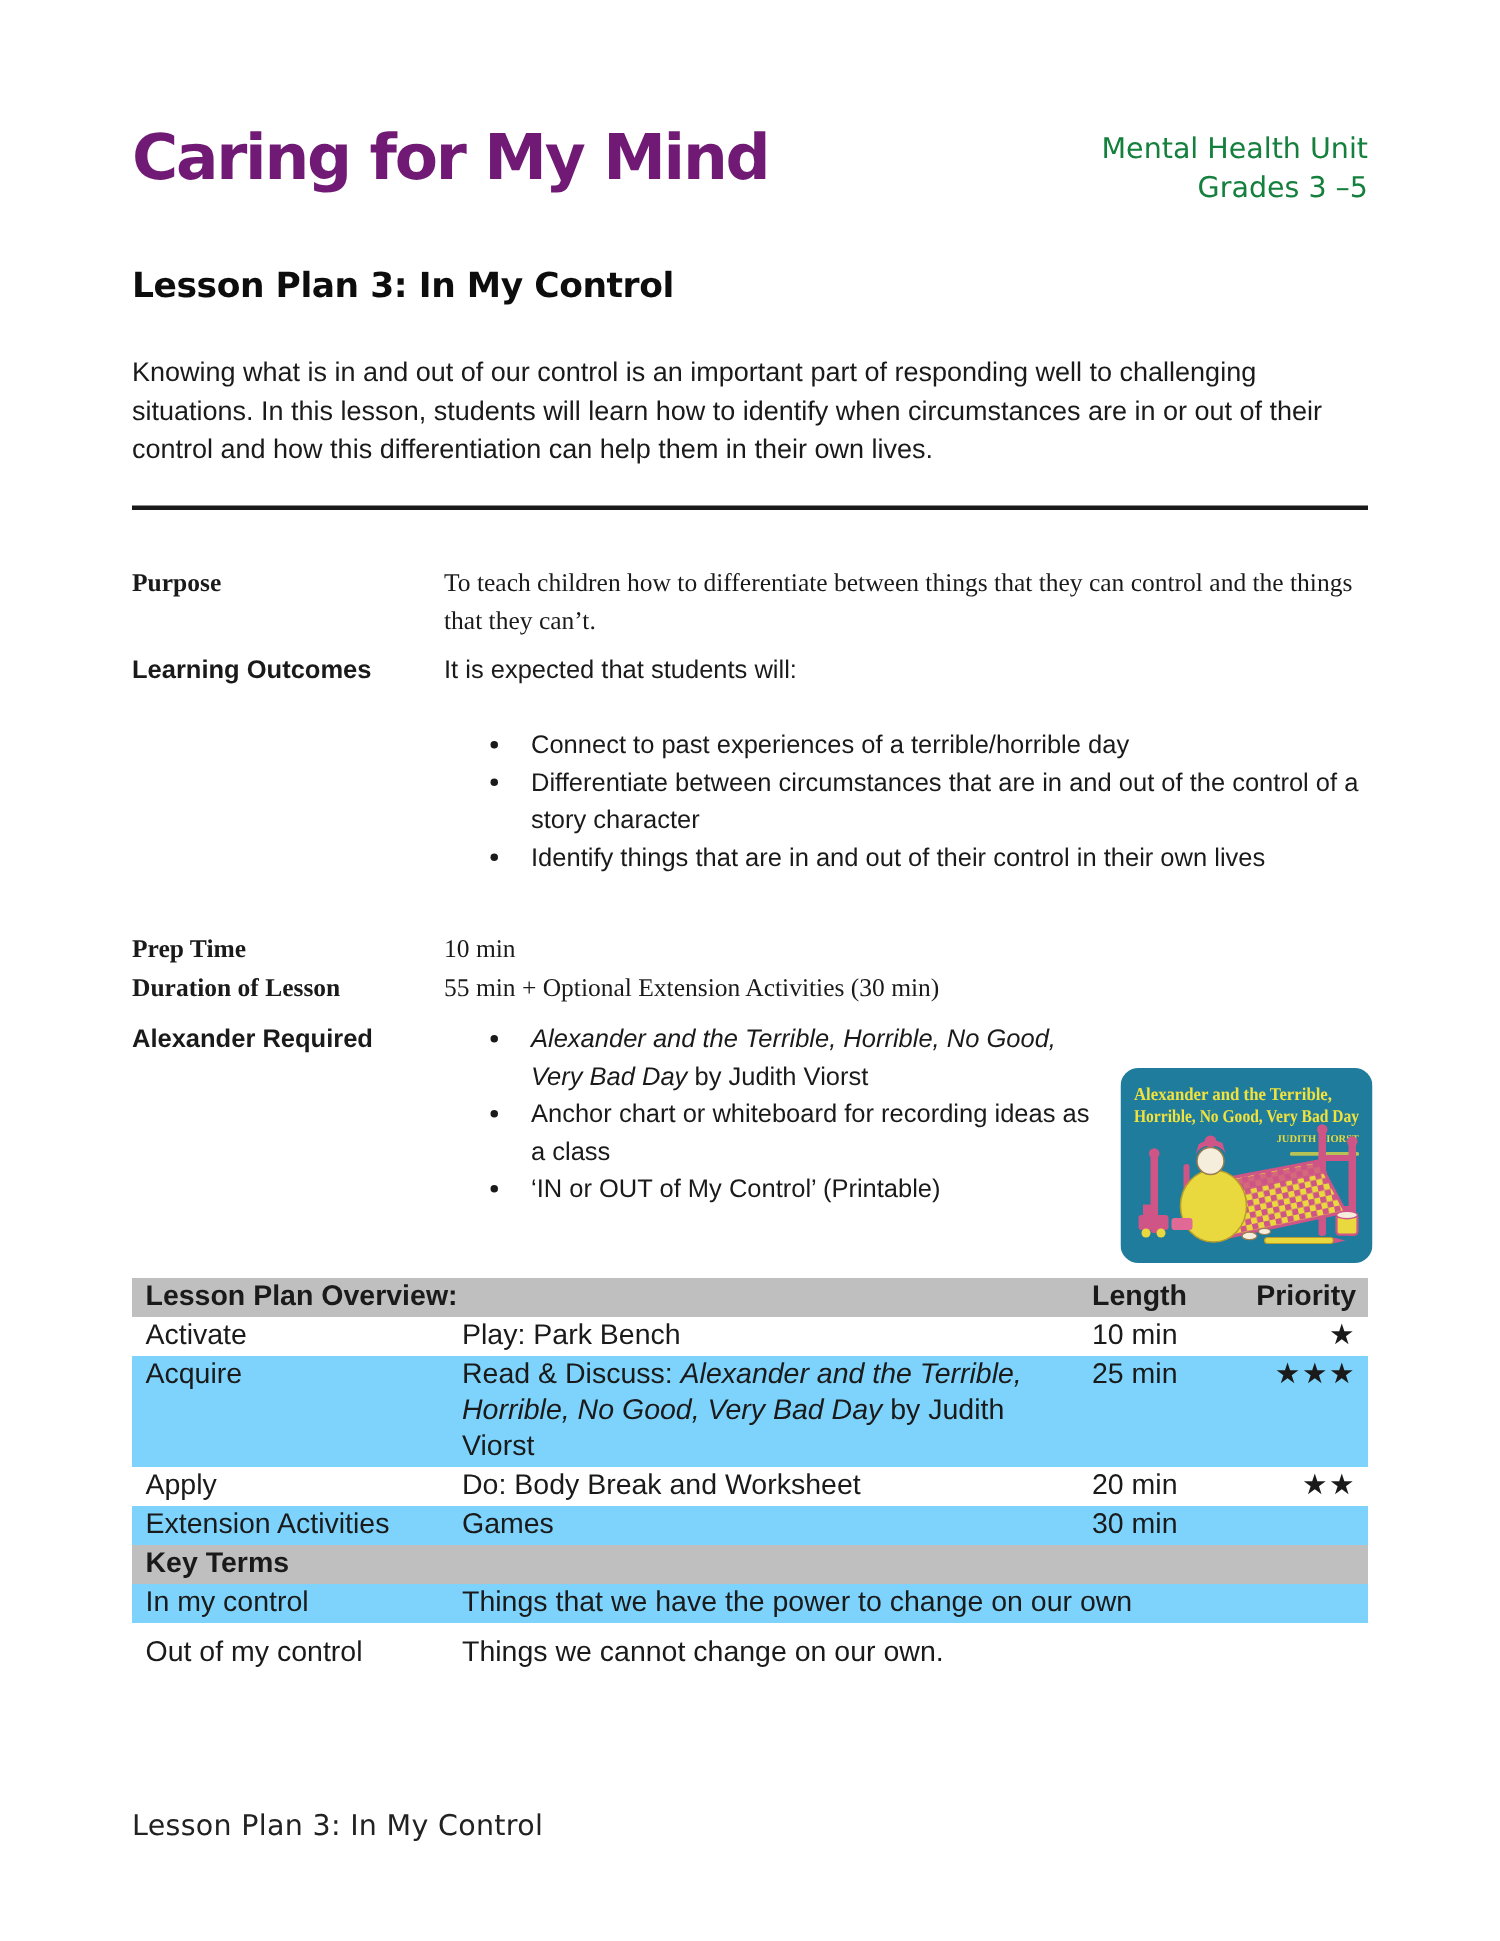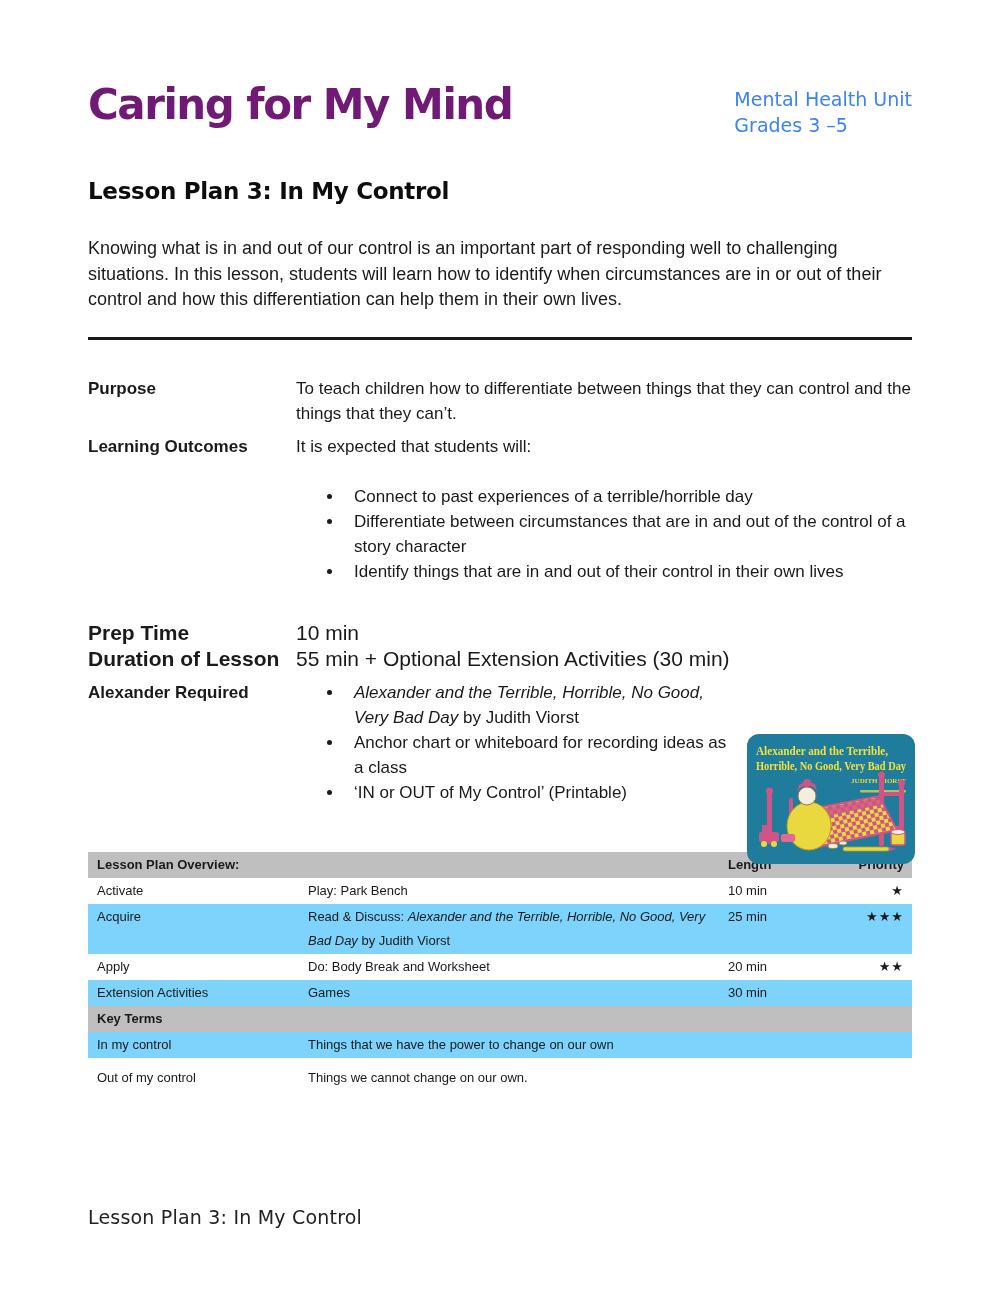--- a/index.html
+++ b/index.html
@@ -23,25 +23,25 @@
   }
   .doc-title {
     font-family: "DejaVu Sans", sans-serif;
     font-size: 42px;
     font-weight: 800;
     letter-spacing: -1.5px;
     color: #701a75;
     line-height: 1.1;
   }
   .unit-info {
-    text-align: left;
+    text-align: right;
     font-family: "DejaVu Sans", sans-serif;
     font-size: 19px;
     font-weight: 400;
-    color: #3b82f6;
+    color: #15803d;
     line-height: 26px;
     margin-top: 4px;
   }
 
   .lesson-heading {
     margin: 40px 88px 0 88px;
     font-family: "DejaVu Sans", sans-serif;
     font-size: 23px;
     font-weight: 700;
     letter-spacing: -0.3px;
@@ -65,50 +65,50 @@
   .details { margin-top: 26px; }
   .detail-row {
     display: grid;
     grid-template-columns: 208px 1fr;
     margin: 0 88px;
     font-size: 17px;
     line-height: 25px;
   }
   .detail-label { font-weight: 700; }
   .mt-24 { margin-top: 8px; }
-  .mt-26 { margin-top: 36px; }
+  .mt-26 { margin-top: 36px; font-family: Liberation Serif, serif; }
   .outcome-list {
     list-style: disc;
     margin-top: 25px;
     padding-left: 48px;
   }
   .outcome-list li { padding-left: 10px; margin-bottom: 0; }
   .kv-line { display: grid; grid-template-columns: 208px 1fr; }
   .materials-list {
     list-style: disc;
     padding-left: 48px;
     width: 440px;
   }
   .materials-list li { padding-left: 10px; }
   .it { font-style: italic; }
 
   
   .book-cover {
     position: absolute;
-    top: 734px;
+    top: 712px;
     left: 747px;
     width: 196px;
     height: 130px;
   }
 
   
   .tbl {
     margin: 47px 88px 0 88px;
     width: 824px;
-    font-size: 13px;
+    font-size: 19px;
   }
   .tbl-row {
     display: grid;
     grid-template-columns: 220px 1fr 90px 94px;
     align-items: start;
     min-height: 26px;
     line-height: 24px;
     padding: 1px 0;
   }
   .tbl-row.hdr { background: #bfbfbf; font-weight: 700; }
@@ -165,21 +165,21 @@
       <div>
         <div>It is expected that students will:</div>
         <ul class="outcome-list">
           <li>Connect to past experiences of a terrible/horrible day</li>
           <li>Differentiate between circumstances that are in and out of the control of a story character</li>
           <li>Identify things that are in and out of their control in their own lives</li>
         </ul>
       </div>
     </div>
 
-    <div class="mt-26" style="margin-left:88px;margin-right:88px;font-size:21px;line-height:26px;">
+    <div class="mt-26" style="margin-left:88px;margin-right:88px;font-size:17px;line-height:26px;">
       <div class="kv-line">
         <div class="detail-label">Prep Time</div>
         <div>10 min</div>
       </div>
       <div class="kv-line">
         <div class="detail-label">Duration of Lesson</div>
         <div>55 min + Optional Extension Activities (30 min)</div>
       </div>
     </div>
 

